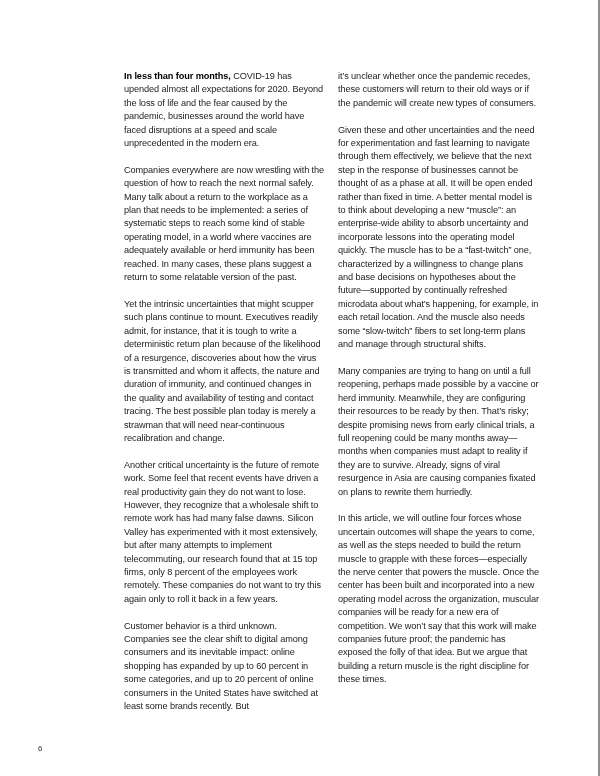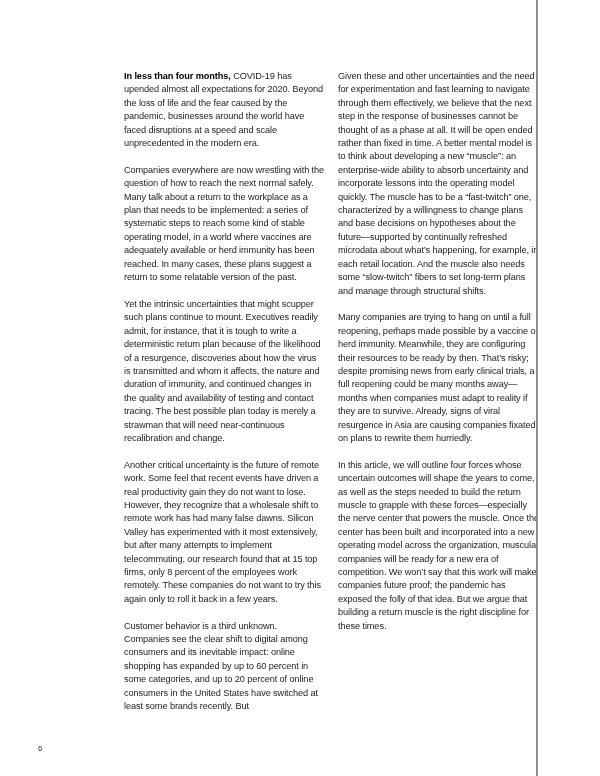--- a/index.html
+++ b/index.html
@@ -2,21 +2,21 @@
 <html><head>
 <meta charset="utf-8">
 <style>
   html, body {
     margin: 0;
     padding: 0;
     background: #ffffff;
   }
   .page {
     position: relative;
-    width: 538px;
+    width: 600px;
     height: 776px;
     background: #ffffff;
     overflow: hidden;
     font-family: "Liberation Sans", sans-serif;
     color: #1a1a1a;
   }
   .page-edge-line {
     position: absolute;
     top: 0;
     right: 0;
@@ -85,20 +85,21 @@
 
     <div class="col">
       <p><span class="lead-in">In less than four months,</span><span> COVID-19 has upended almost all expectations for 2020. Beyond the loss of life and the fear caused by the pandemic, businesses around the world have faced disruptions at a speed and scale unprecedented in the modern era.</span></p>
       <p>Companies everywhere are now wrestling with the question of how to reach the next normal safely. Many talk about a return to the workplace as a plan that needs to be implemented: a series of systematic steps to reach some kind of stable operating model, in a world where vaccines are adequately available or herd immunity has been reached. In many cases, these plans suggest a return to some relatable version of the past.</p>
       <p>Yet the intrinsic uncertainties that might scupper such plans continue to mount. Executives readily admit, for instance, that it is tough to write a deterministic return plan because of the likelihood of a resurgence, discoveries about how the virus is transmitted and whom it affects, the nature and duration of immunity, and continued changes in the quality and availability of testing and contact tracing. The best possible plan today is merely a strawman that will need near-continuous recalibration and change.</p>
       <p>Another critical uncertainty is the future of remote work. Some feel that recent events have driven a real productivity gain they do not want to lose. However, they recognize that a wholesale shift to remote work has had many false dawns. Silicon Valley has experimented with it most extensively, but after many attempts to implement telecommuting, our research found that at 15 top firms, only 8 percent of the employees work remotely. These companies do not want to try this again only to roll it back in a few years.</p>
       <p>Customer behavior is a third unknown. Companies see the clear shift to digital among consumers and its inevitable impact: online shopping has expanded by up to 60 percent in some categories, and up to 20 percent of online consumers in the United States have switched at least some brands recently. But</p>
     </div>
 
     <div class="col">
+      <p>it’s unclear whether once the pandemic recedes, these customers will return to their old ways or if the pandemic will create new types of consumers.</p>
       <p>Given these and other uncertainties and the need for experimentation and fast learning to navigate through them effectively, we believe that the next step in the response of businesses cannot be thought of as a phase at all. It will be open ended rather than fixed in time. A better mental model is to think about developing a new “muscle”: an enterprise-wide ability to absorb uncertainty and incorporate lessons into the operating model quickly. The muscle has to be a “fast-twitch” one, characterized by a willingness to change plans and base decisions on hypotheses about the future—supported by continually refreshed microdata about what’s happening, for example, in each retail location. And the muscle also needs some “slow-twitch” fibers to set long-term plans and manage through structural shifts.</p>
       <p>Many companies are trying to hang on until a full reopening, perhaps made possible by a vaccine or herd immunity. Meanwhile, they are configuring their resources to be ready by then. That’s risky; despite promising news from early clinical trials, a full reopening could be many months away—months when companies must adapt to reality if they are to survive. Already, signs of viral resurgence in Asia are causing companies fixated on plans to rewrite them hurriedly.</p>
       <p>In this article, we will outline four forces whose uncertain outcomes will shape the years to come, as well as the steps needed to build the return muscle to grapple with these forces—especially the nerve center that powers the muscle. Once the center has been built and incorporated into a new operating model across the organization, muscular companies will be ready for a new era of competition. We won’t say that this work will make companies future proof; the pandemic has exposed the folly of that idea. But we argue that building a return muscle is the right discipline for these times.</p>
     </div>
 
   </div>
 
   <div class="footer">
     <span class="page-num">6</span>
   </div>

